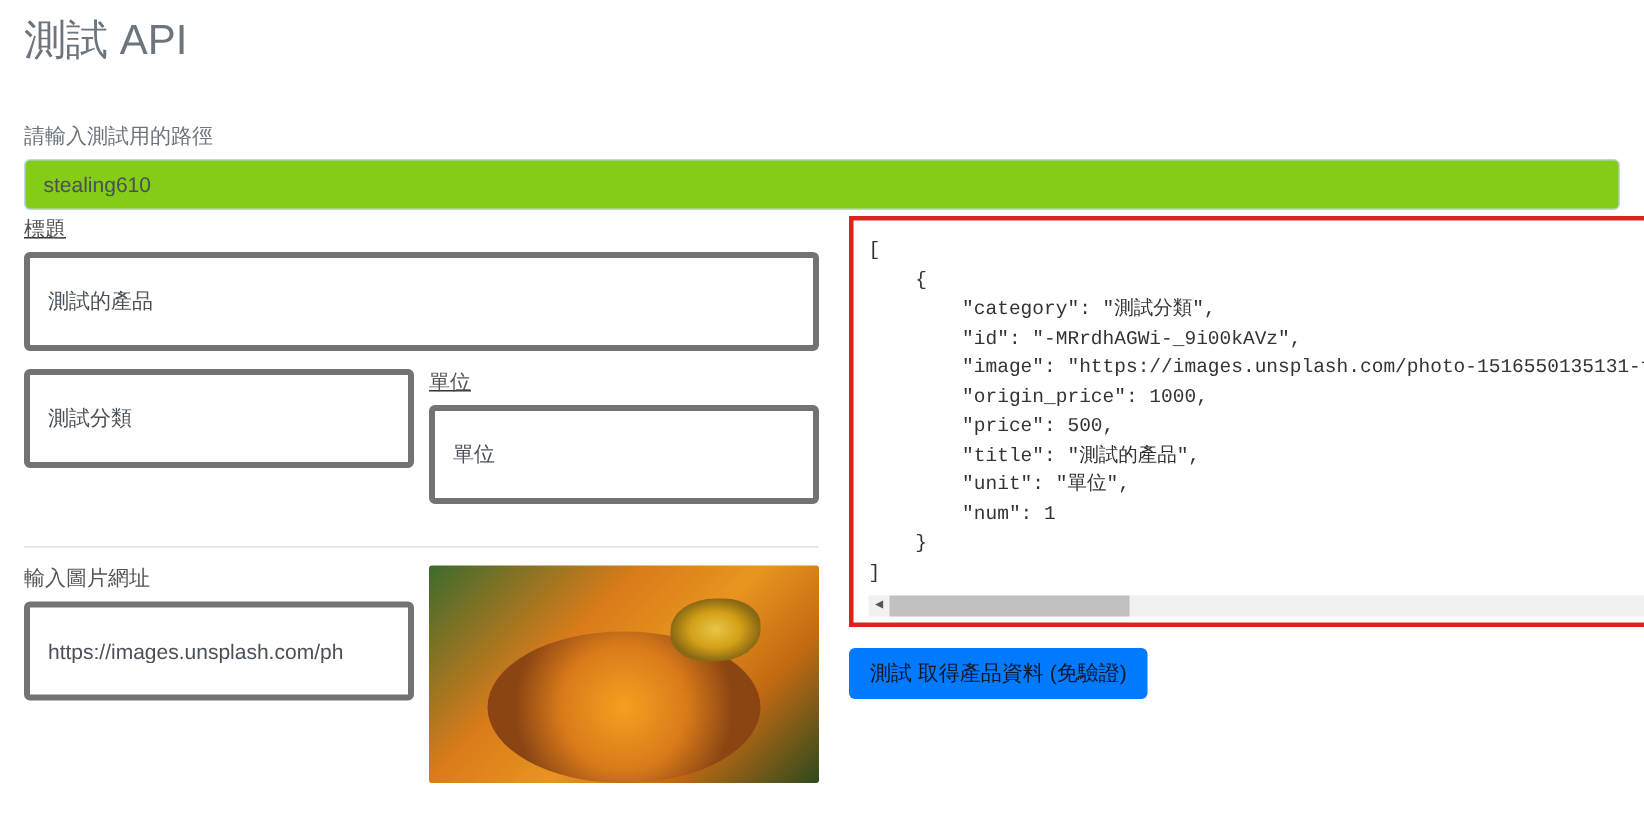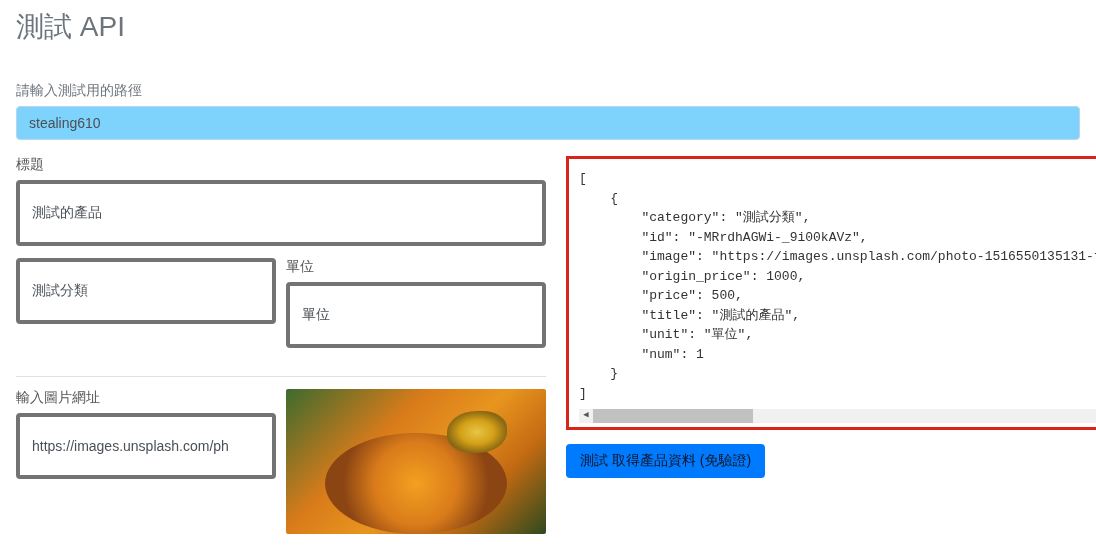--- a/index.html
+++ b/index.html
@@ -25,42 +25,43 @@
       color: #6c757d;
       margin-bottom: 6px;
       margin-top: 36px;
     }
     .wide-input {
       width: 100%;
       padding: 8px 12px;
       font-size: 14px;
       border: 1px solid #bdd4ea;
       border-radius: 4px;
-      background: #7dd3fc;
+      background: #84cc16;
       color: #495057;
-      margin-bottom: 16px;
+      margin-bottom: 4px;
     }
     .columns {
       display: flex;
       gap: 20px;
     }
     .left-col {
       width: 530px;
       flex-shrink: 0;
     }
     .right-col {
       flex: 1;
     }
     .form-row {
       display: flex;
       gap: 10px;
       margin-bottom: 12px;
     }
     .form-group {
       flex: 1;
+      text-decoration: underline;
     }
     .form-label {
       display: block;
       font-size: 14px;
       color: #555;
       margin-bottom: 6px;
     }
     .form-input {
       width: 100%;
       padding: 21px 12px;

